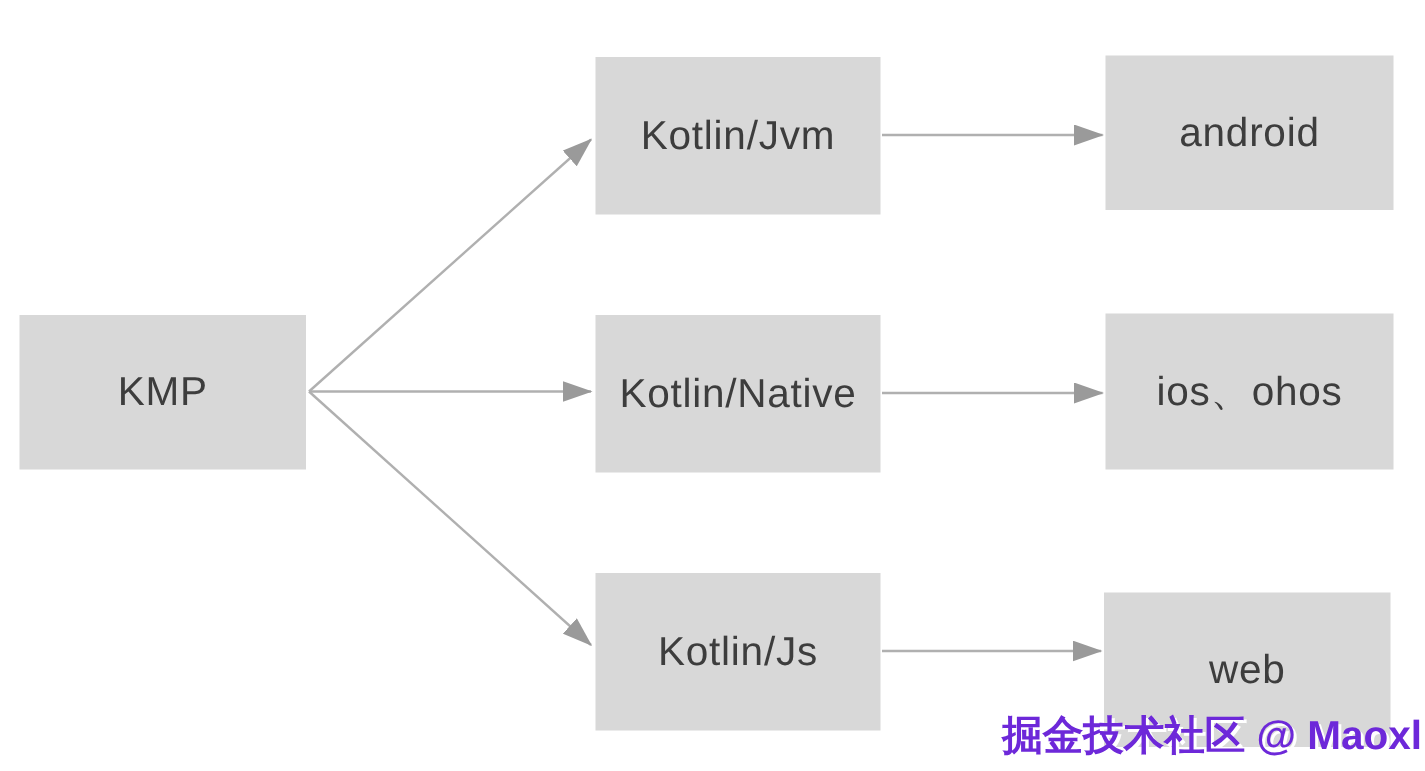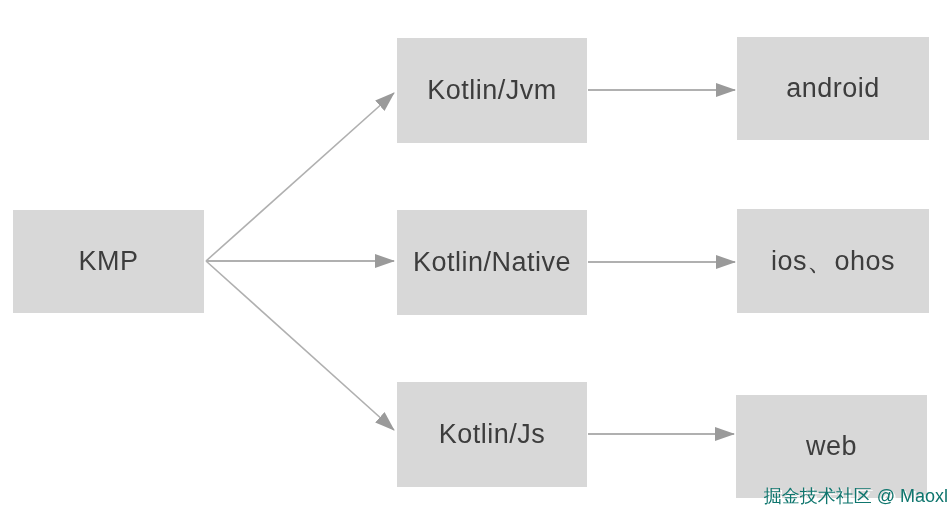--- a/index.html
+++ b/index.html
@@ -38,25 +38,26 @@
   .node-kotlin-jvm    { left: 397px; top: 38px;  width: 190px; height: 105px; }
   .node-kotlin-native { left: 397px; top: 210px; width: 190px; height: 105px; }
   .node-kotlin-js     { left: 397px; top: 382px; width: 190px; height: 105px; }
   .node-android       { left: 737px; top: 37px;  width: 192px; height: 103px; }
   .node-ios-ohos      { left: 737px; top: 209px; width: 192px; height: 104px; }
   .node-web           { left: 736px; top: 383px; width: 191px; height: 103px; margin-top: 12px; }
   .watermark {
     position: absolute;
     right: 2px;
     bottom: 6px;
-    font-size: 18px;
-    color: #0f766e;
+    font-size: 27px;
+    color: #6d28d9;
     text-shadow: 2px 2px 0 #ffffff;
     white-space: nowrap;
     z-index: 5;
+    font-weight: bold;
   }
 </style>
 </head>
 <body>
 
 <div class="canvas">
 
   <svg class="edges" viewBox="0 0 950 514" xmlns="http://www.w3.org/2000/svg">
     <defs>
       <marker id="arrowhead" markerUnits="userSpaceOnUse" markerWidth="20" markerHeight="14" refX="19" refY="7" orient="auto">

